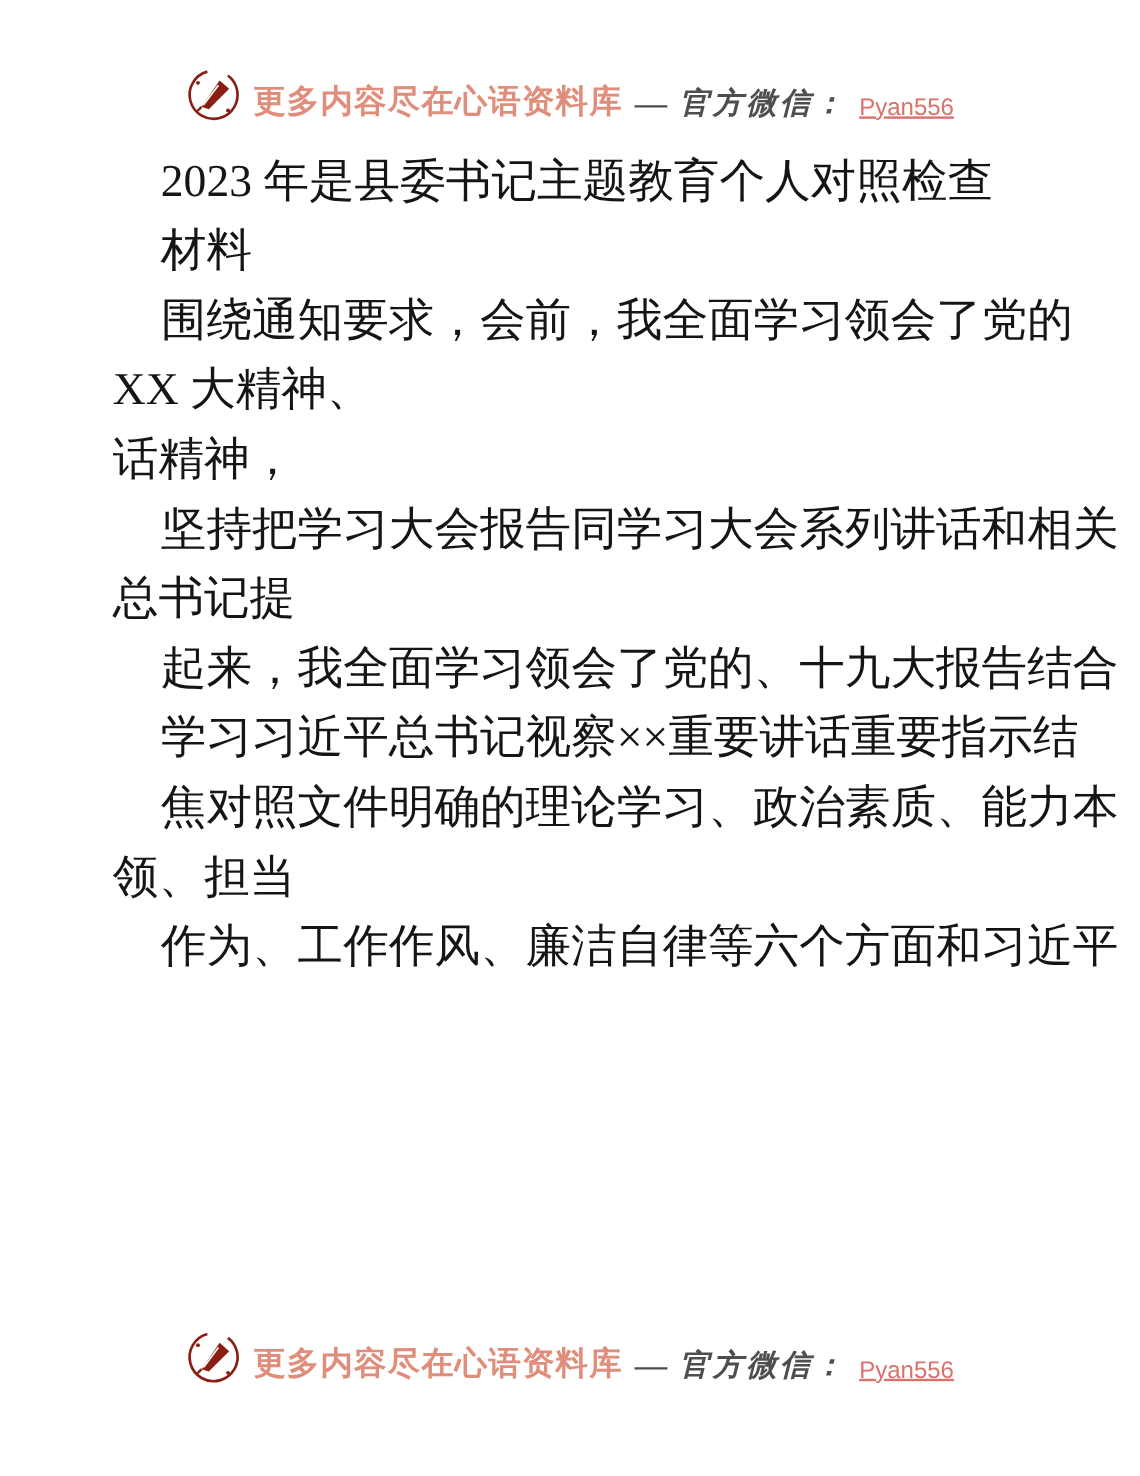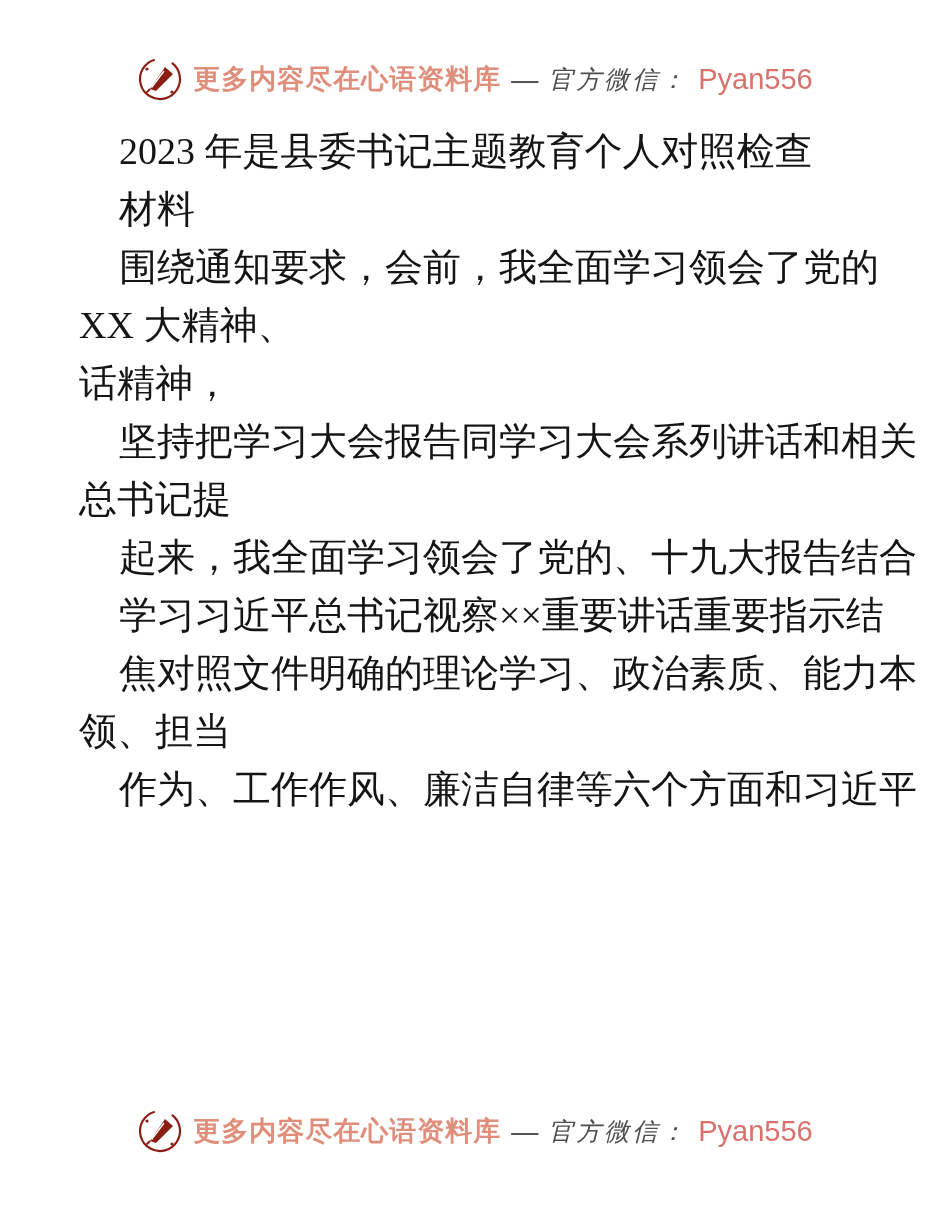--- a/index.html
+++ b/index.html
@@ -13,21 +13,21 @@
     height: 1230px;
     background: #ffffff;
     overflow: hidden;
     font-family: "Liberation Serif", "DejaVu Serif", serif;
   }
   .watermark {
     position: absolute;
     left: 0;
     width: 100%;
     display: flex;
-    align-items: center;
+    align-items: flex-end;
     justify-content: center;
     gap: 10px;
     white-space: nowrap;
   }
   .watermark-top { top: 56px; }
   .watermark-bottom { top: 1108px; }
   .logo { color: var(--wm-logo, #8B1E12); display: inline-block; }
   .logo svg { width: 46px; height: 46px; display: block; }
   .wm-brand {
     color: var(--wm-brand, #E08E7C);
@@ -37,31 +37,32 @@
   }
   .wm-dash {
     color: var(--wm-label, #4E4E50);
     font-size: 27px;
     font-weight: bold;
   }
   .wm-label {
     color: var(--wm-label, #4E4E50);
     font-size: 25px;
     font-style: italic;
-    font-weight: normal;
+    font-weight: bold;
     letter-spacing: 3px;
   }
   .wm-id {
     color: var(--wm-id, #D9716D);
-    font-size: 29px;
+    font-size: 20px;
     font-family: "Liberation Sans", "DejaVu Sans", sans-serif;
+    text-decoration: underline;
   }
   .doc-body {
     position: absolute;
-    left: 79px;
+    left: 94px;
     top: 122px;
     width: 790px;
     font-size: 38px;
     line-height: 58px;
     color: var(--doc-text, #151515);
     font-weight: normal;
   }
   .doc-line { white-space: nowrap; }
   .doc-line.indent { padding-left: 40px; }
 </style>

